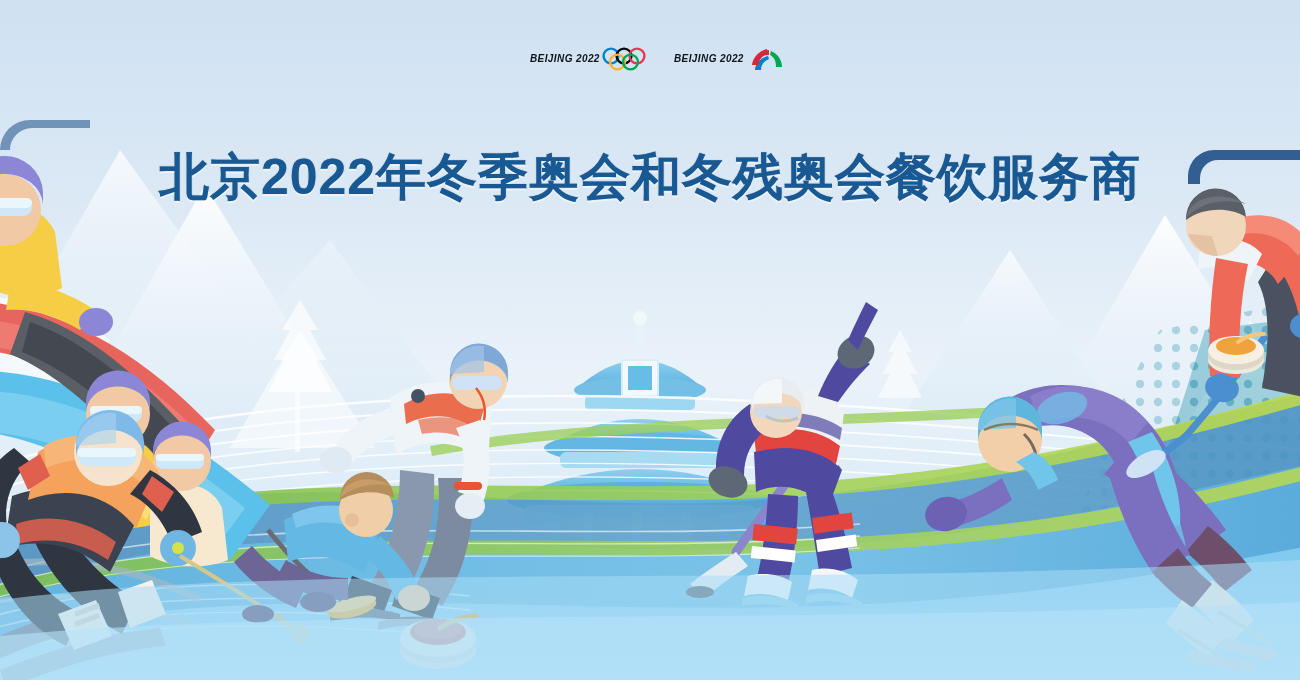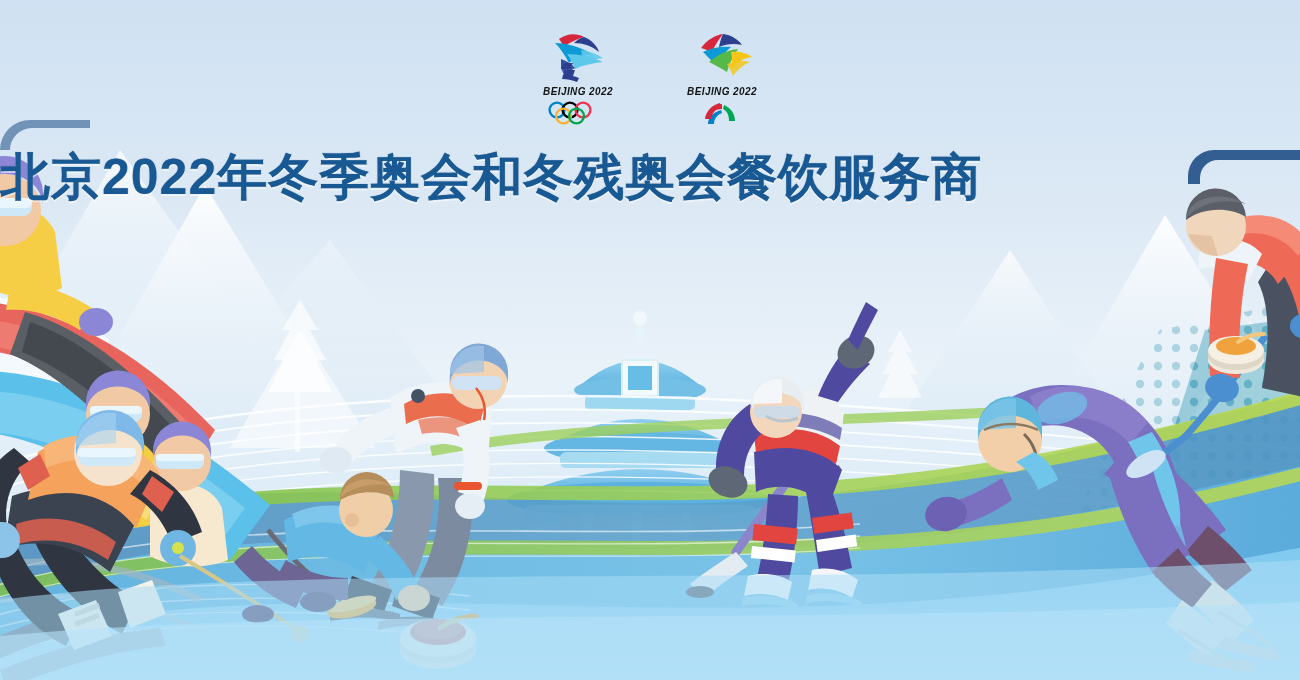--- a/index.html
+++ b/index.html
@@ -14,35 +14,35 @@
   }
   .layer{position:absolute;inset:0;}
   .layer svg{display:block;width:1300px;height:680px;}
 
   
   #logo-row{
     position:absolute;left:0;top:30px;width:1300px;
     display:flex;justify-content:center;align-items:flex-start;gap:48px;
     z-index:40;
   }
-  .logo-block{width:96px;display:flex;flex-direction:column;align-items:center;}
+  .logo-block{width:96px;display:flex;align-items:center;}
   .logo-mark{width:82px;height:52px;}
   .logo-word{
     font-family:"Liberation Sans","DejaVu Sans",sans-serif;
     font-weight:bold;font-style:italic;
     font-size:10px;letter-spacing:.4px;color:#121416;
     margin-top:3px;white-space:nowrap;
     transform:scaleY(1.18);
   }
   .logo-sub{margin-top:5px;height:24px;display:flex;align-items:center;justify-content:center;}
 
   
   #title{
     position:absolute;left:0;top:144px;width:1300px;
-    text-align:left;z-index:45;
+    text-align:center;z-index:45;
     font-family:"Liberation Sans","DejaVu Sans",sans-serif;
     font-weight:bold;
     font-size:50px;
     letter-spacing:1px;
     color:#185893;
     text-shadow:0 2px 0 rgba(255,255,255,.55), 0 0 1px rgba(12,62,108,.6);
     white-space:nowrap;
   }
 </style>
 </head>

